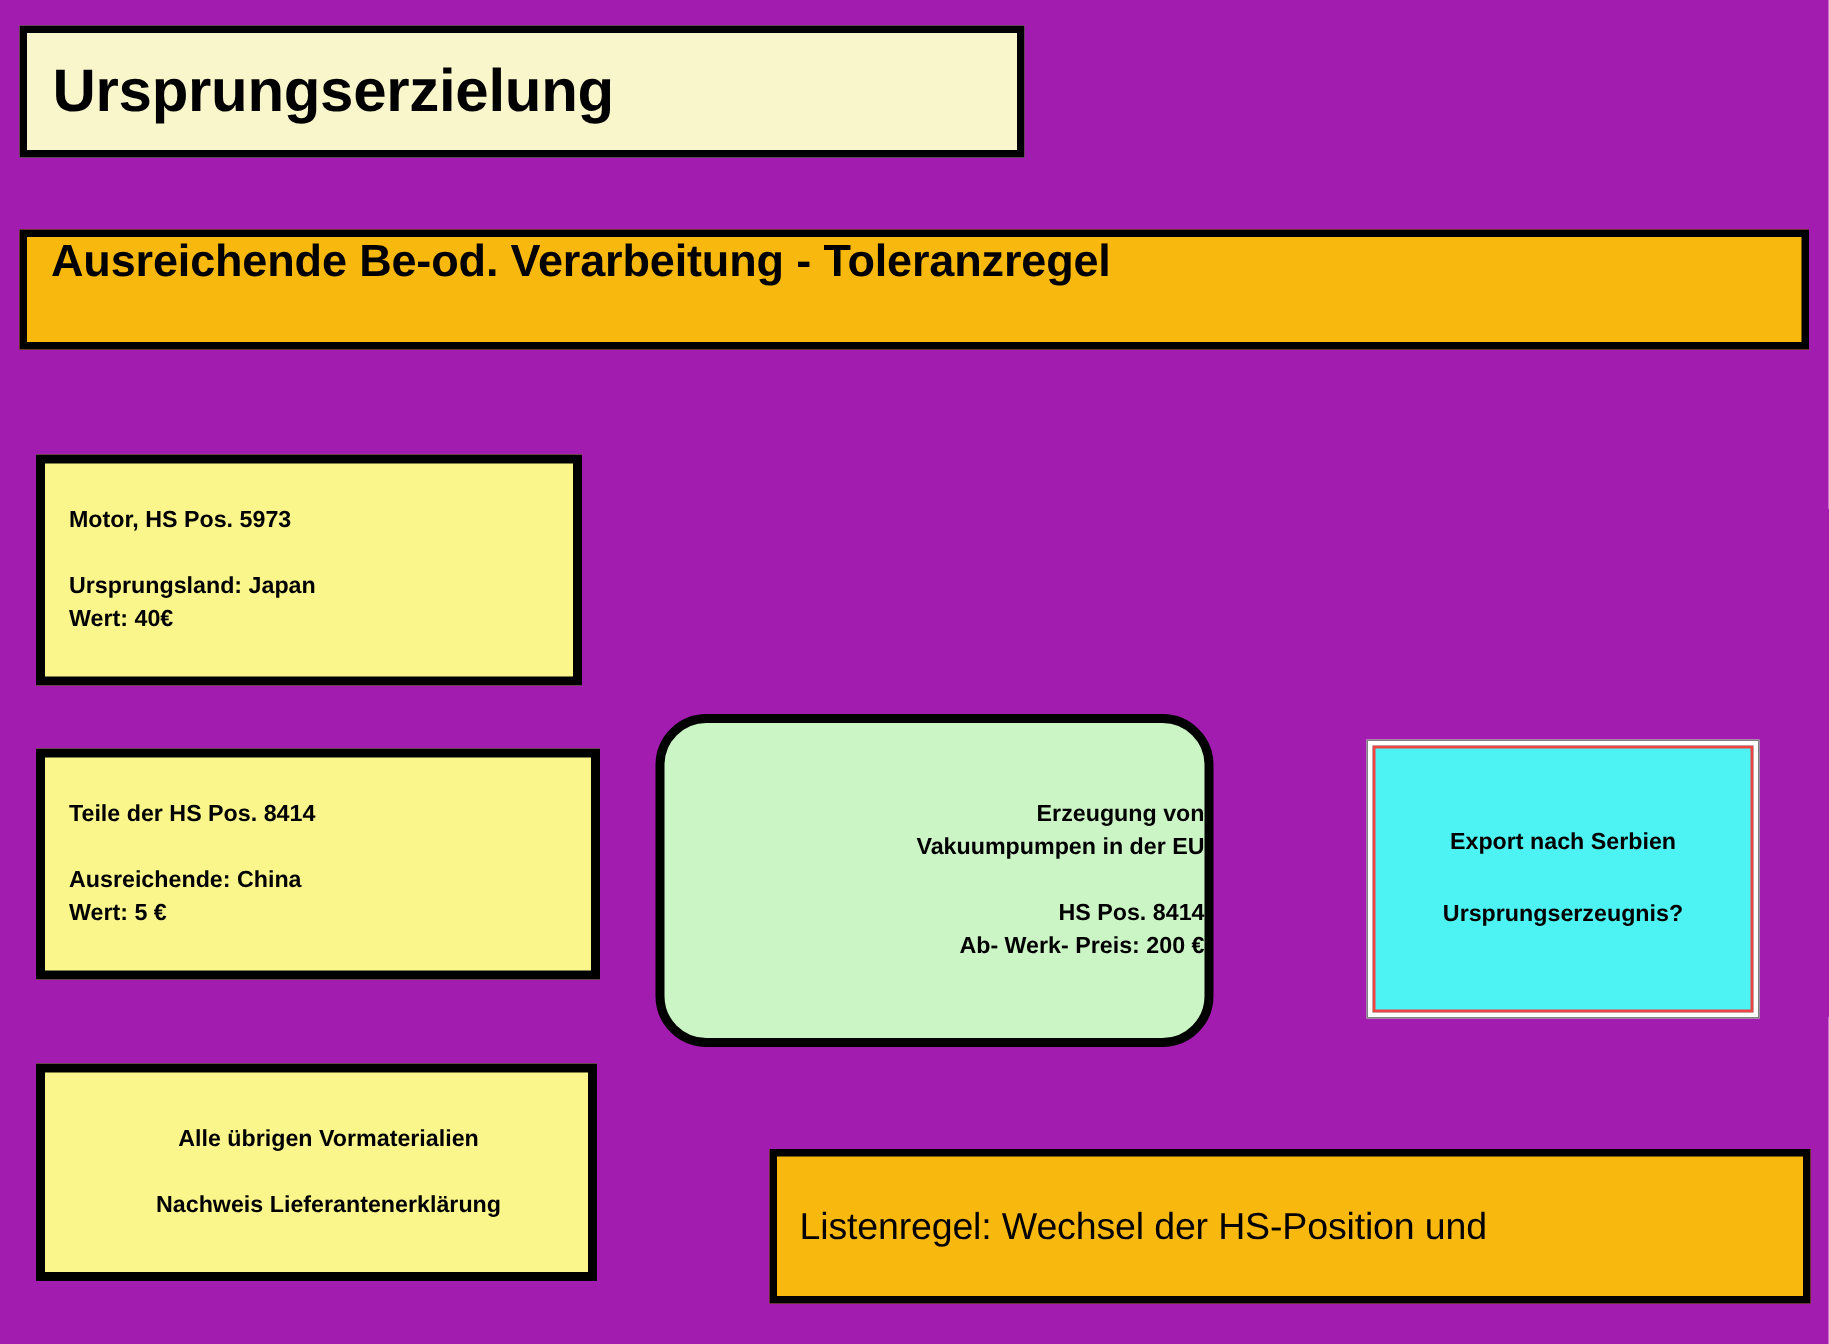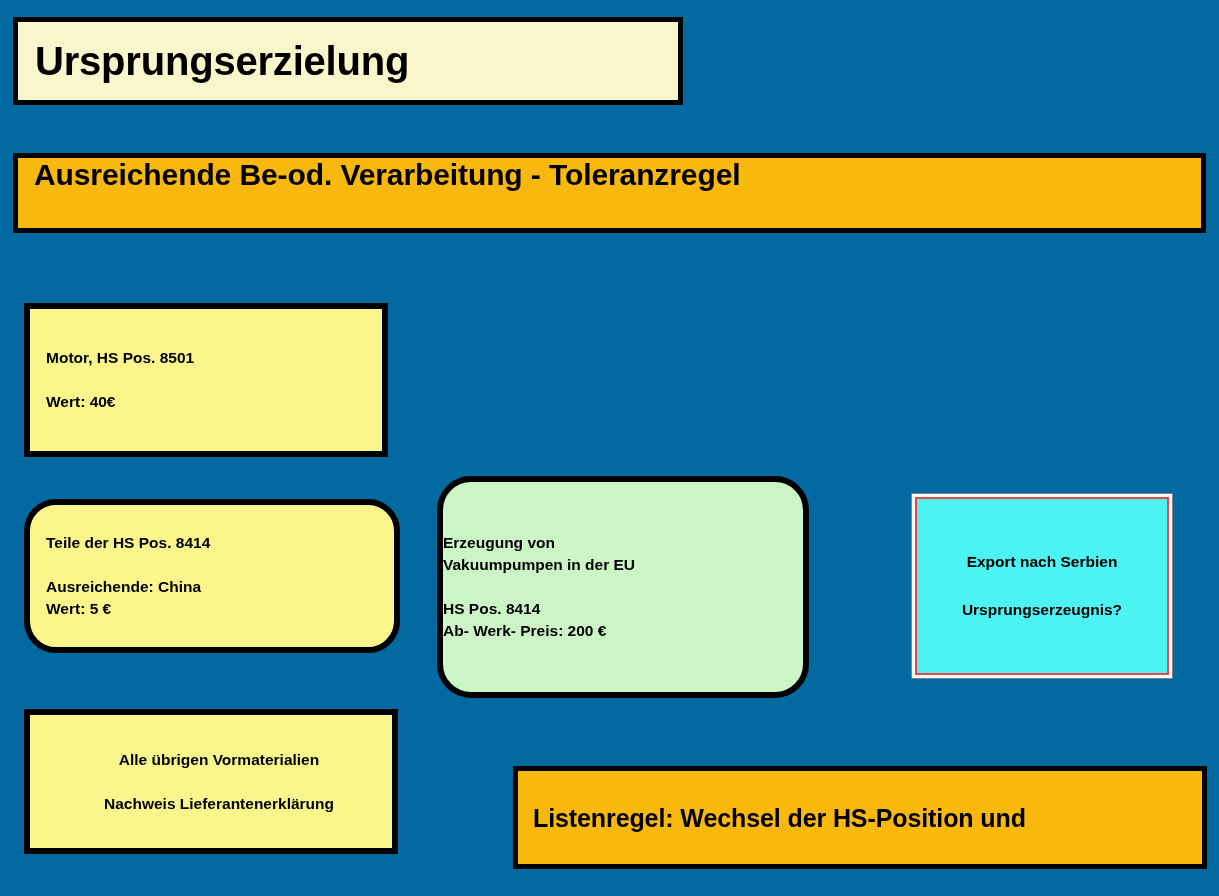--- a/index.html
+++ b/index.html
@@ -11,21 +11,21 @@
     width: 1219px;
     height: 896px;
     position: relative;
     overflow: hidden;
     font-family: "Liberation Sans", sans-serif;
     color: #000000;
   }
   .slide {
     position: absolute;
     inset: 0;
-    background: #0369a1;
+    background: #a21caf;
   }
 
   
   .title-box {
     position: absolute;
     left: 13px;
     top: 17px;
     width: 670px;
     height: 88px;
     background: #FAF6CC;
@@ -79,37 +79,37 @@
     font-weight: bold;
     padding-left: 16px;
     line-height: 1.42;
     white-space: nowrap;
   }
   .mat-box .gap {
     height: 22px;
   }
 
   #mat-1 { left: 24px;  top: 303px; width: 364px; height: 154px; }
-  #mat-2 { left: 24px;  top: 499px; width: 376px; height: 154px; border-radius: 32px; }
+  #mat-2 { left: 24px;  top: 499px; width: 376px; height: 154px; }
   #mat-3 { left: 24px;  top: 709px; width: 374px; height: 145px; align-items: center; }
 
   
   .prod-box {
     position: absolute;
     left: 437px;
     top: 476px;
     width: 372px;
     height: 222px;
     background: #CCF5C6;
     border: 6px solid #000000;
     border-radius: 34px;
     box-sizing: border-box;
     display: flex;
     flex-direction: column;
-    align-items: flex-start;
+    align-items: flex-end;
     justify-content: center;
   }
   .prod-box .line {
     font-size: 15.5px;
     font-weight: bold;
     line-height: 1.45;
     text-align: center;
     white-space: nowrap;
   }
   .prod-box .gap {
@@ -159,43 +159,44 @@
     height: 103px;
     background: #F9B80E;
     border: 5px solid #000000;
     box-sizing: border-box;
     display: flex;
     flex-direction: column;
     justify-content: center;
   }
   .rule-box .line {
     font-size: 25px;
-    font-weight: bold;
+    font-weight: normal;
     padding-left: 15px;
     line-height: 1.52;
     letter-spacing: -0.1px;
     white-space: nowrap;
   }
 </style>
 </head>
 <body>
 
 <div class="slide">
 
   <div class="title-box">
     <div class="title-text">Ursprungserzielung</div>
   </div>
 
   <div class="banner">
     <div class="banner-text">Ausreichende Be-od. Verarbeitung - Toleranzregel</div>
   </div>
 
   <div class="mat-box" id="mat-1">
-    <div class="line">Motor, HS Pos. 8501</div>
-    <div class="gap"></div>
+    <div class="line">Motor, HS Pos. 5973</div>
+    <div class="gap"></div>
+    <div class="line">Ursprungsland: Japan</div>
     <div class="line">Wert: 40€</div>
   </div>
 
   <div class="mat-box" id="mat-2">
     <div class="line">Teile der HS Pos. 8414</div>
     <div class="gap"></div>
     <div class="line">Ausreichende: China</div>
     <div class="line">Wert: 5 €</div>
   </div>
 

